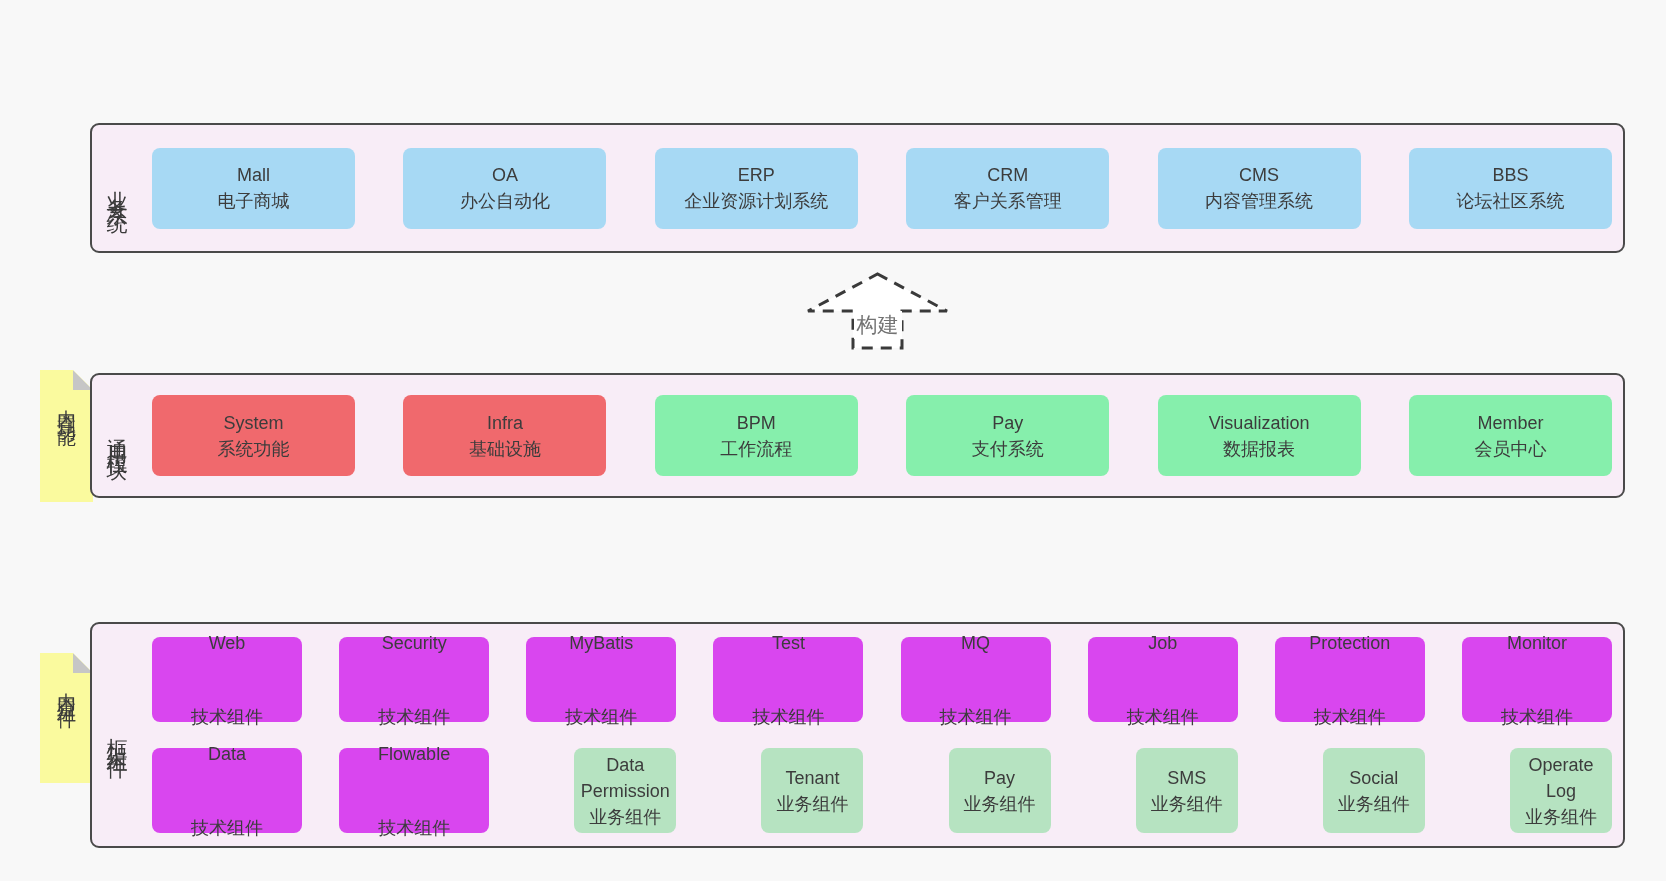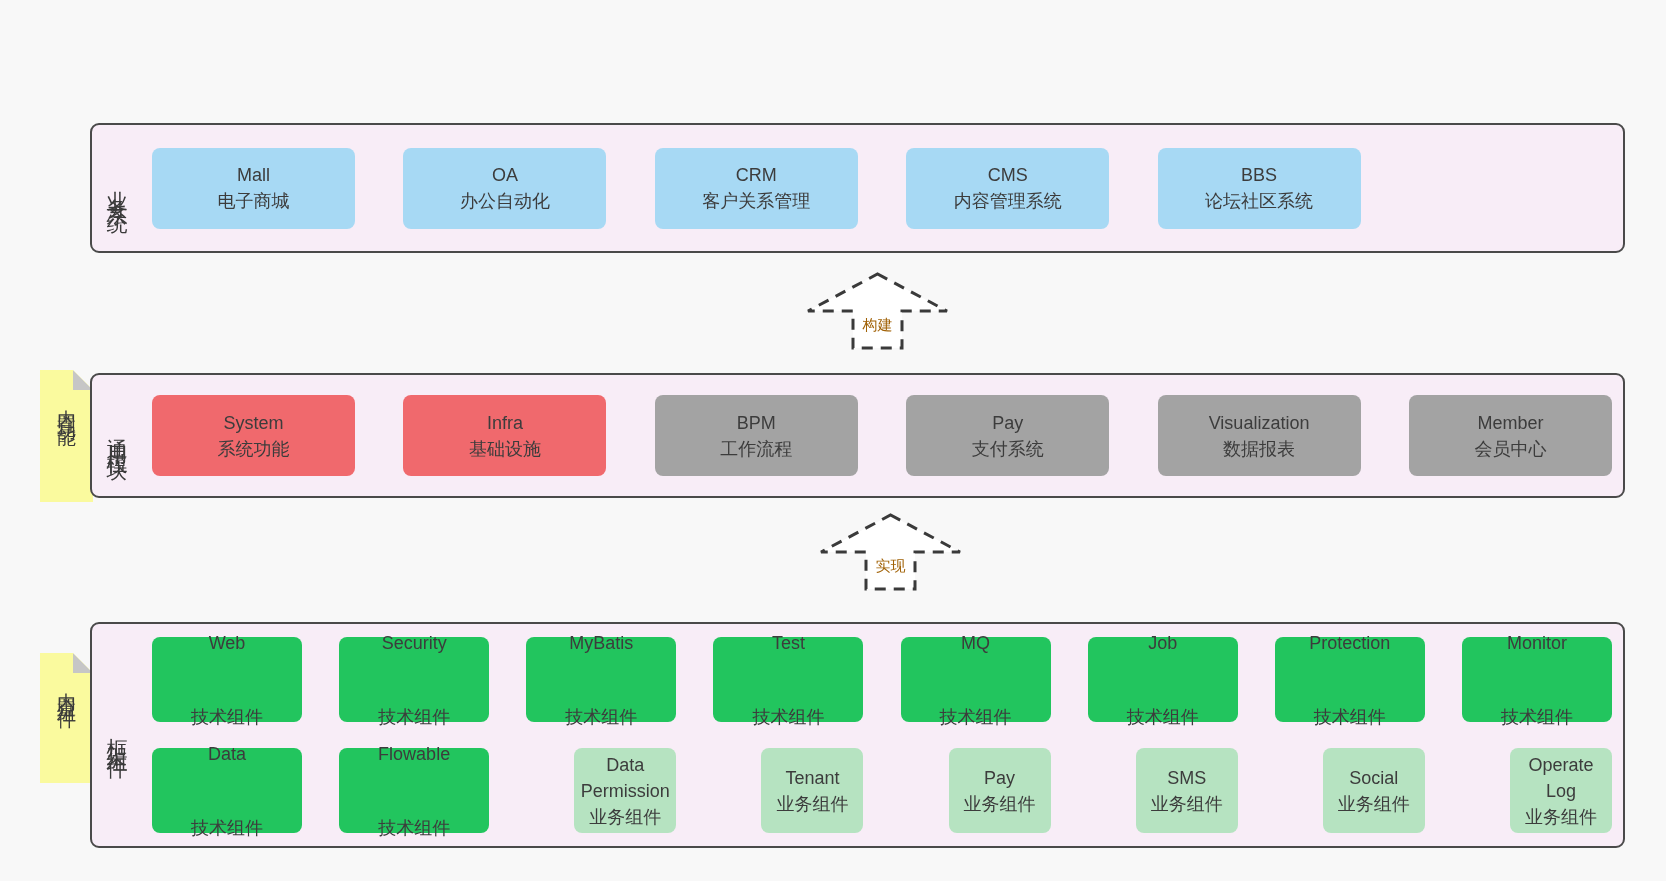--- a/index.html
+++ b/index.html
@@ -20,42 +20,42 @@
   .boxes { position:absolute; left:60px; right:11px; top:0; bottom:0;
            display:grid; align-content:center; justify-content:space-between; }
   .cols6 { grid-template-columns:repeat(6,203px); grid-auto-rows:81px; }
   .cols8 { grid-template-columns:repeat(8,150px); grid-auto-rows:85px; row-gap:26px; }
 
   .box { border-radius:8px; display:flex; flex-direction:column; align-items:center;
          justify-content:center; text-align:center; font-size:18px; line-height:26px;
          color:#3c3c3c; padding:0 4px; box-sizing:border-box; }
   .blue       { background:#a7d9f4; }
   .red        { background:#f0696d; }
-  .pink       { background:#a3a3a3; }
-  .green      { background:#22c55e;gap:48px; }
+  .pink       { background:#86efac; }
+  .green      { background:#d946ef;gap:48px; }
   .lightgreen { background:#b6e3c1;margin-left:48px; }
 
   
   .note { position:absolute; left:40px; width:53px; background:#fafa9e; z-index:1;
           clip-path:polygon(0 0, calc(100% - 20px) 0, 100% 20px, 100% 100%, 0 100%); }
   #note1 { top:370px; height:132px; }
   #note2 { top:653px; height:130px; }
   .note-fold { position:absolute; top:0; right:0; width:20px; height:20px; background:#c6c6c6;
                clip-path:polygon(0 0, 100% 100%, 0 100%); }
   .note-label { position:absolute; left:50%; top:24px; transform:translateX(-50%);
                 writing-mode:vertical-rl; text-orientation:upright;
                 font-size:19px; letter-spacing:6px; color:#3a3a3a; white-space:nowrap; }
 
   
   .arrow { position:absolute; width:145px; height:80px; z-index:1; }
   #arrow1 { left:805px; top:271px; }
   #arrow2 { left:818px; top:512px; }
   .arrow svg { display:block; width:100%; height:100%; }
   .arrow-label { position:absolute; left:50%; top:68%; transform:translate(-50%,-50%);
-                 background:#ffffff; padding:0 3px; font-size:15px; color:#a16207; white-space:nowrap; }
+                 background:#ffffff; padding:0 3px; font-size:21px; color:#737373; white-space:nowrap; }
 </style>
 </head>
 <body>
 
 <div class="canvas">
 
   <div class="note" id="note1">
     <span class="note-fold"></span>
     <span class="note-label">内置功能</span>
   </div>
@@ -69,20 +69,24 @@
     <div class="boxes cols6">
       <div class="box blue">
         <span>Mall</span>
         <span>电子商城</span>
       </div>
       <div class="box blue">
         <span>OA</span>
         <span>办公自动化</span>
       </div>
       <div class="box blue">
+        <span>ERP</span>
+        <span>企业资源计划系统</span>
+      </div>
+      <div class="box blue">
         <span>CRM</span>
         <span>客户关系管理</span>
       </div>
       <div class="box blue">
         <span>CMS</span>
         <span>内容管理系统</span>
       </div>
       <div class="box blue">
         <span>BBS</span>
         <span>论坛社区系统</span>
@@ -120,26 +124,20 @@
         <span>Visualization</span>
         <span>数据报表</span>
       </div>
       <div class="box pink">
         <span>Member</span>
         <span>会员中心</span>
       </div>
     </div>
   </section>
 
-  <div class="arrow" id="arrow2">
-    <svg viewBox="0 0 145 80">
-      <polygon points="72.5,3 142,40 97,40 97,77 48,77 48,40 3,40" fill="#ffffff" stroke="#3a3a3a" stroke-width="3" stroke-dasharray="11 8"></polygon>
-    </svg>
-    <div class="arrow-label">实现</div>
-  </div>
 
   <section class="layer" id="layer3">
     <div class="layer-label">框架组件</div>
     <div class="boxes cols8">
       <div class="box green">
         <span>Web</span>
         <span>技术组件</span>
       </div>
       <div class="box green">
         <span>Security</span>

